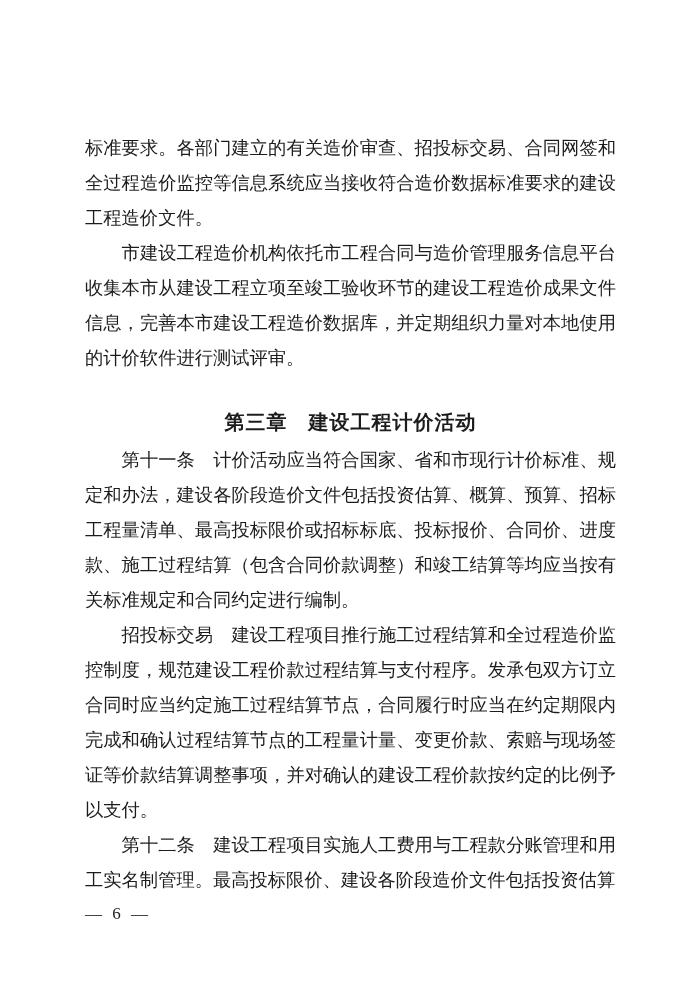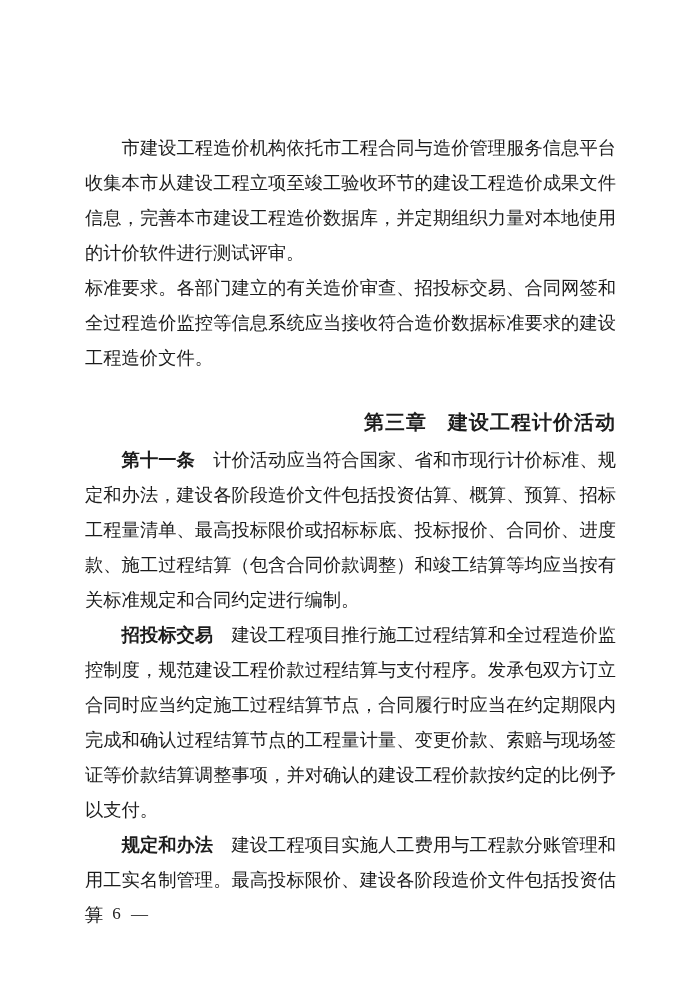--- a/index.html
+++ b/index.html
@@ -30,54 +30,54 @@
     text-align: justify;
     text-justify: inter-ideograph;
     word-break: normal;
     line-break: strict;
   }
   .para.indent {
     text-indent: 2em;
   }
   .chapter-heading {
     margin: 28px 0 3px 0;
-    text-align: right;
+    text-align: center;
     font-size: 20px;
     line-height: 36px;
     font-weight: bold;
     letter-spacing: 1px;
   }
   .article-term {
-    font-weight: bold;
+    font-weight: normal;
     margin-right: 1em;
   }
   .page-footer {
     position: absolute;
     left: 85px;
     top: 903px;
     font-size: 17px;
     line-height: 22px;
     letter-spacing: 3px;
     color: #222222;
   }
 </style>
 </head>
 <body>
 
 <div class="page">
   <div class="doc-body">
 
+    <p class="para">标准要求。各部门建立的有关造价审查、招投标交易、合同网签和全过程造价监控等信息系统应当接收符合造价数据标准要求的建设工程造价文件。</p>
+
     <p class="para indent">市建设工程造价机构依托市工程合同与造价管理服务信息平台收集本市从建设工程立项至竣工验收环节的建设工程造价成果文件信息，完善本市建设工程造价数据库，并定期组织力量对本地使用的计价软件进行测试评审。</p>
-
-    <p class="para">标准要求。各部门建立的有关造价审查、招投标交易、合同网签和全过程造价监控等信息系统应当接收符合造价数据标准要求的建设工程造价文件。</p>
 
     <h2 class="chapter-heading">第三章　建设工程计价活动</h2>
 
     <p class="para indent"><span class="article-term">第十一条</span><span>计价活动应当符合国家、省和市现行计价标准、规定和办法，建设各阶段造价文件包括投资估算、概算、预算、招标工程量清单、最高投标限价或招标标底、投标报价、合同价、进度款、施工过程结算（包含合同价款调整）和竣工结算等均应当按有关标准规定和合同约定进行编制。</span></p>
 
     <p class="para indent"><span class="article-term">招投标交易</span><span>建设工程项目推行施工过程结算和全过程造价监控制度，规范建设工程价款过程结算与支付程序。发承包双方订立合同时应当约定施工过程结算节点，合同履行时应当在约定期限内完成和确认过程结算节点的工程量计量、变更价款、索赔与现场签证等价款结算调整事项，并对确认的建设工程价款按约定的比例予以支付。</span></p>
 
-    <p class="para indent"><span class="article-term">规定和办法</span><span>建设工程项目实施人工费用与工程款分账管理和用工实名制管理。最高投标限价、建设各阶段造价文件包括投资估算</span></p>
+    <p class="para indent"><span class="article-term">第十二条</span><span>建设工程项目实施人工费用与工程款分账管理和用工实名制管理。最高投标限价、建设各阶段造价文件包括投资估算</span></p>
 
   </div>
 
   <div class="page-footer">— 6 —</div>
 </div>
 
 </body></html>

